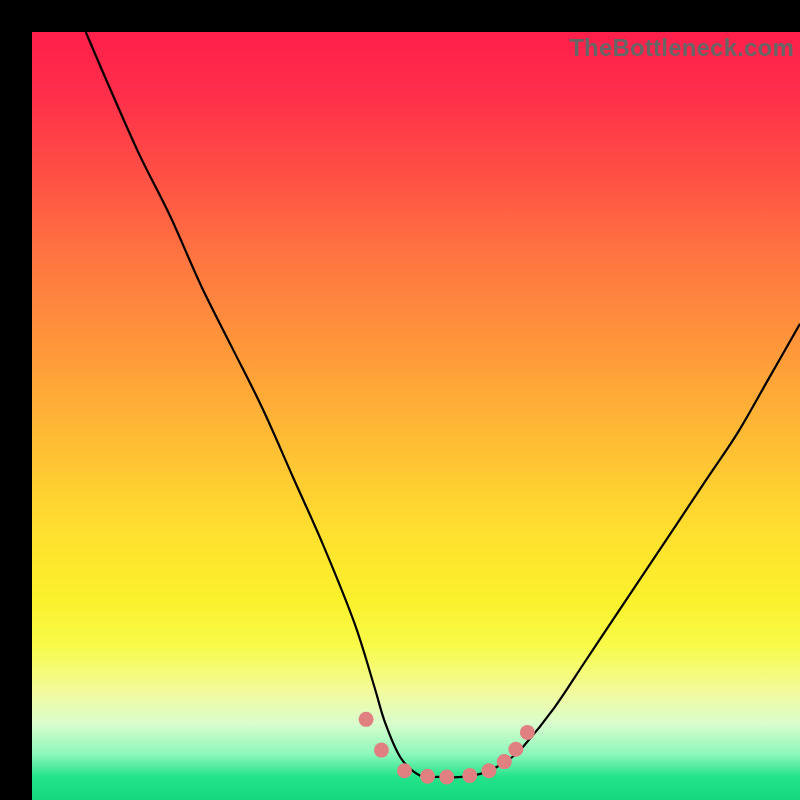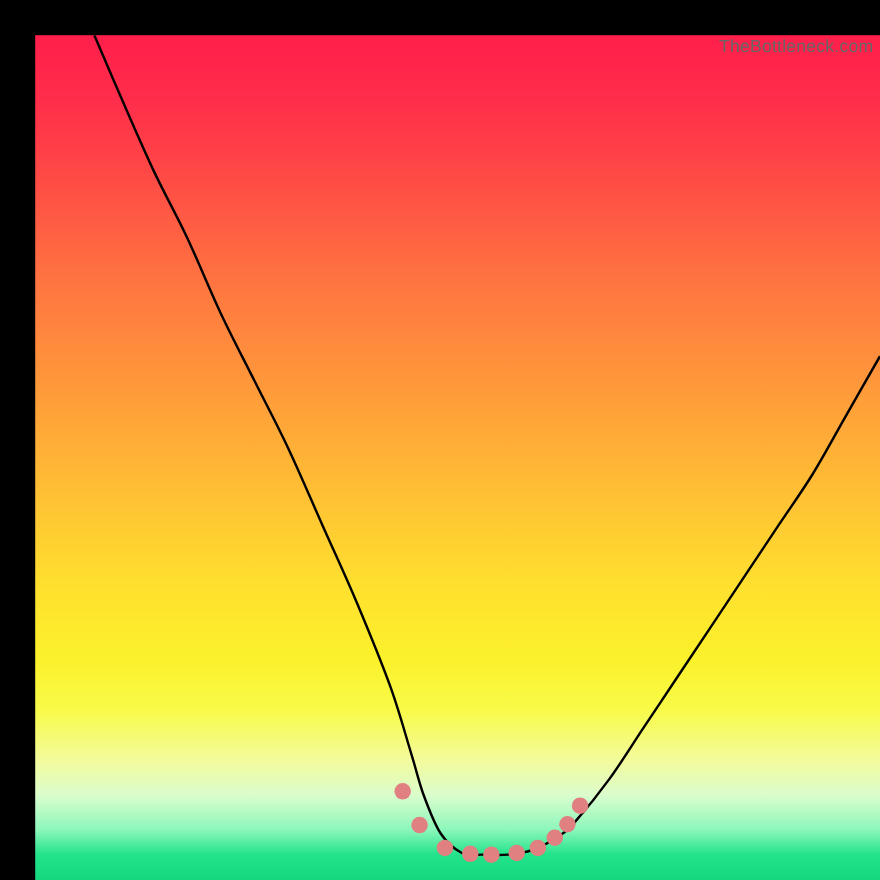--- a/index.html
+++ b/index.html
@@ -42,22 +42,22 @@
       #8df7bb 94%,
       #23e38a 97%,
       #14d87e 100%
     );
   }
   .watermark {
     position: absolute;
     top: 2px;
     right: 6px;
     color: #666;
-    font-size: 16px;
-    font-weight: 400;
+    font-size: 24px;
+    font-weight: 700;
     letter-spacing: 0.2px;
     user-select: none;
     margin-left: 42px;
   }
   svg.curve {
     position: absolute;
     left: 0;
     top: 0;
     width: 768px;
     height: 768px;

